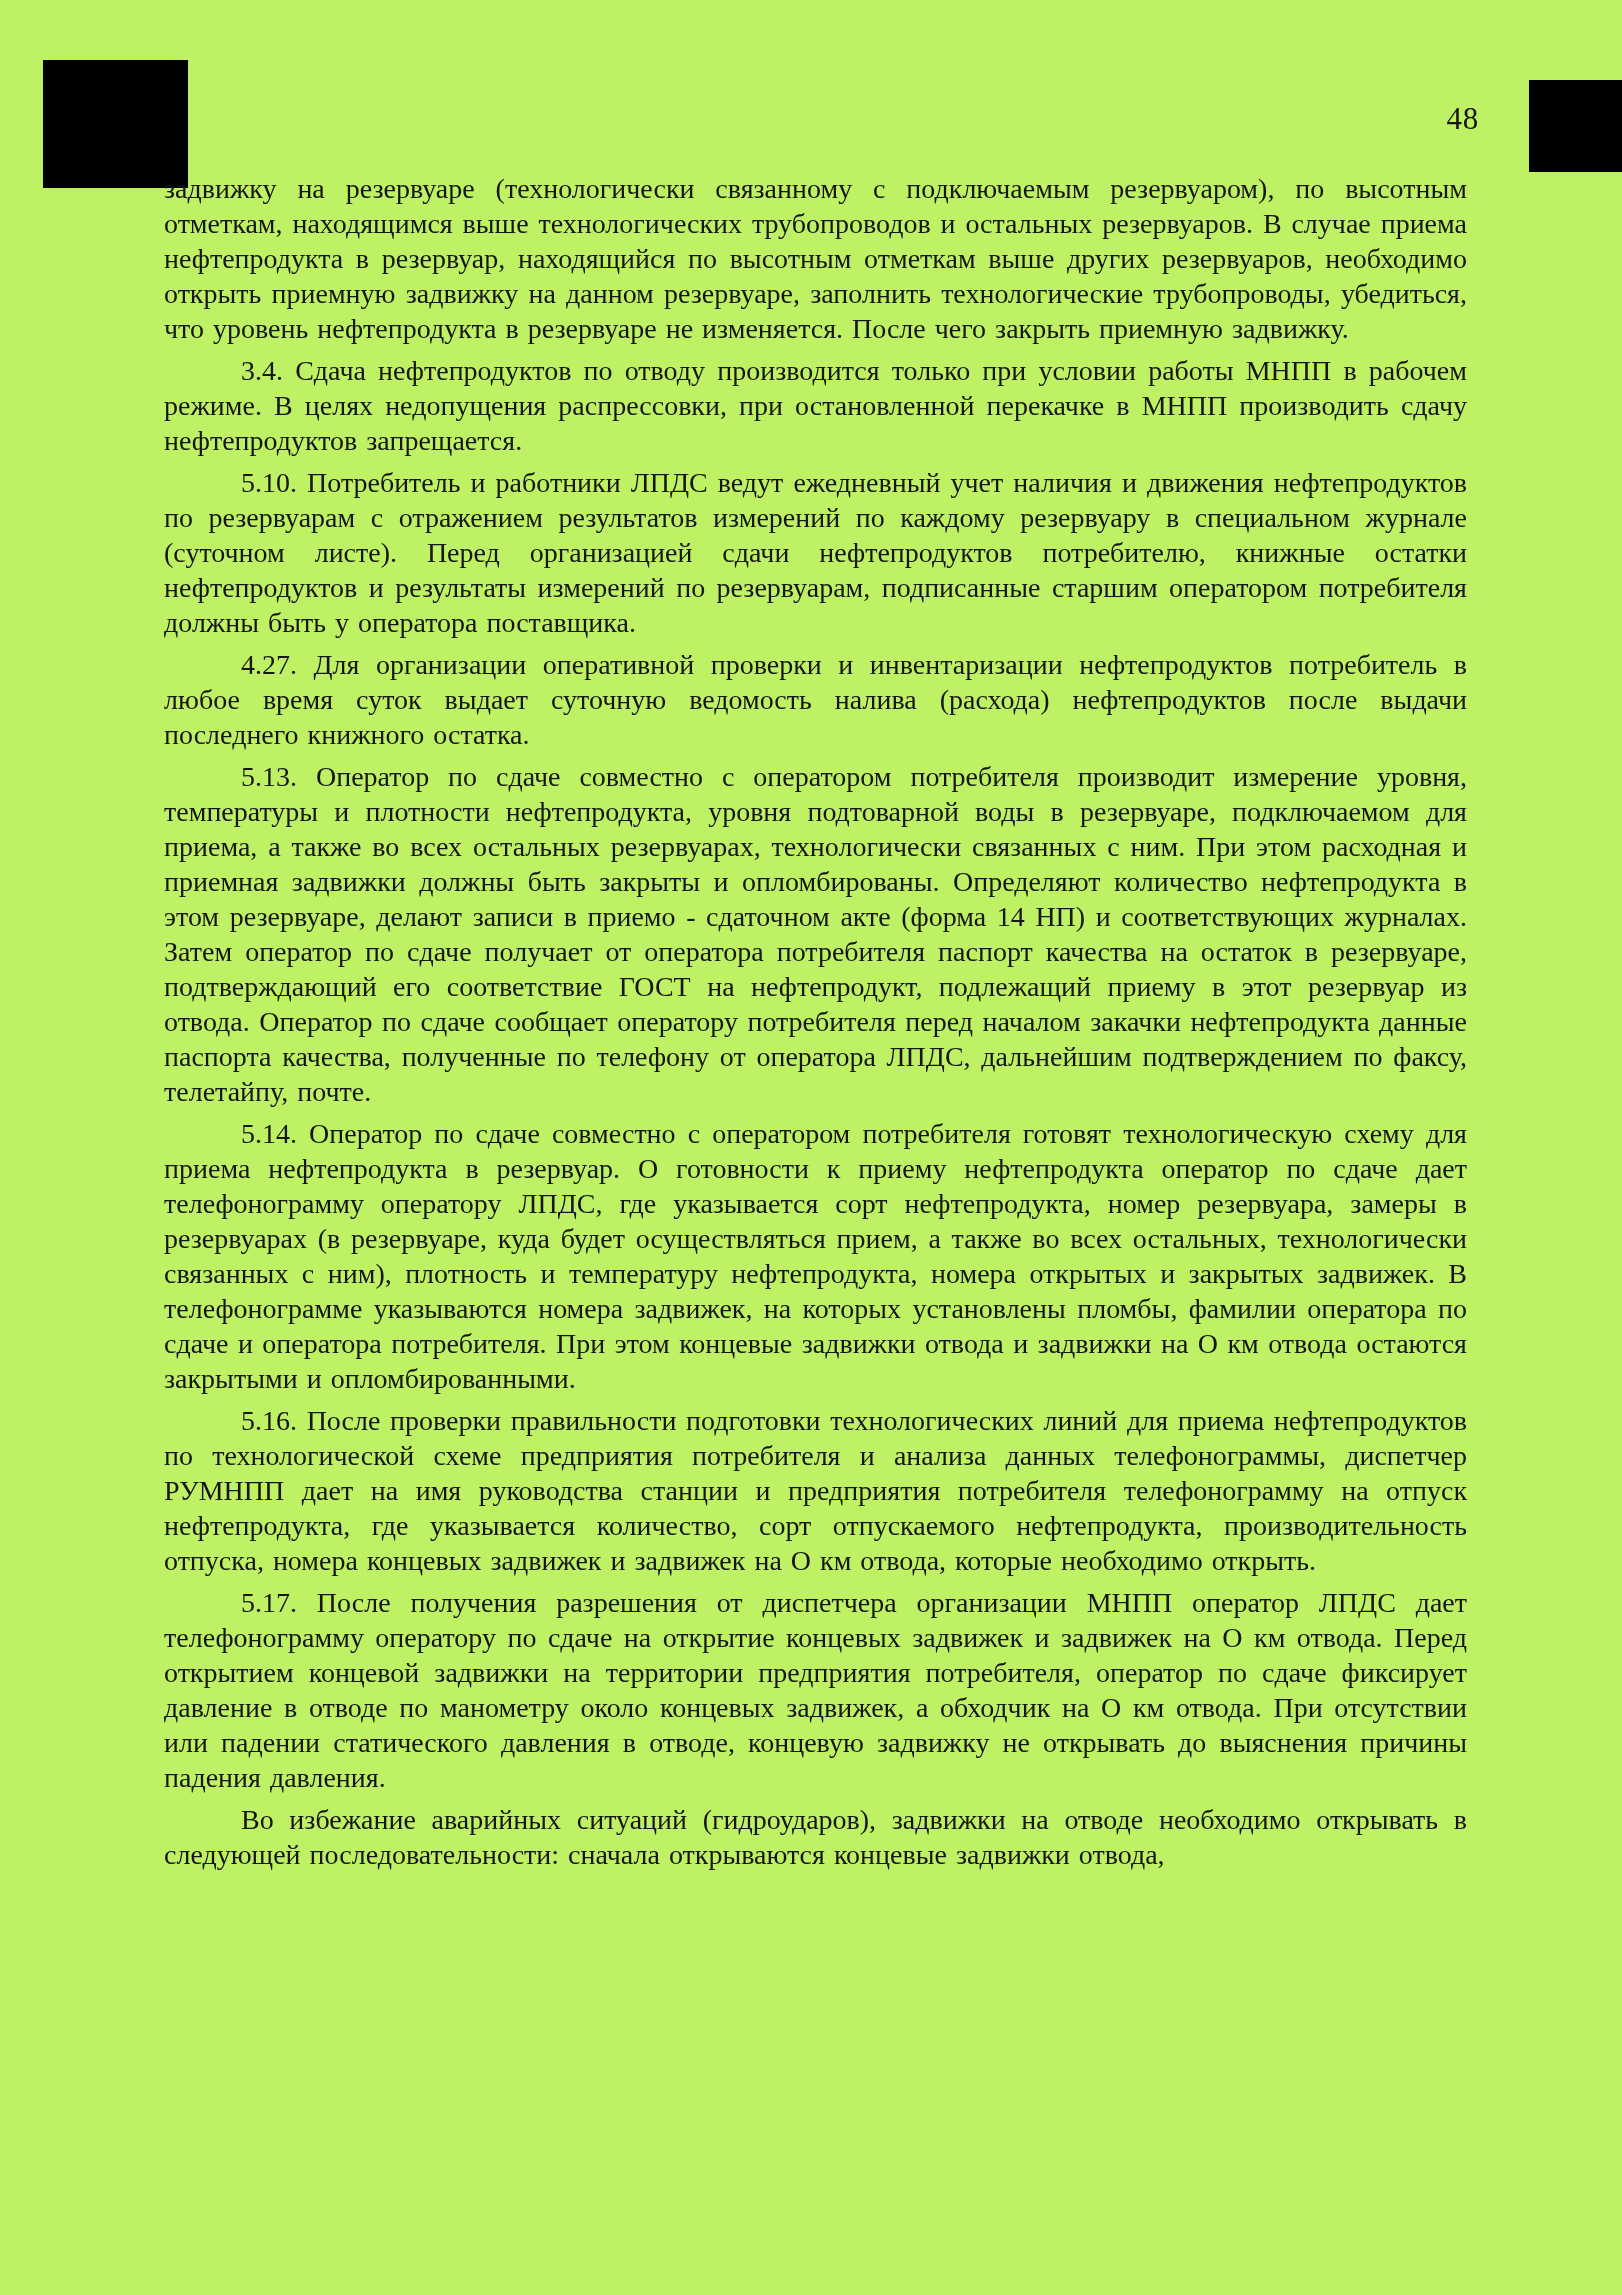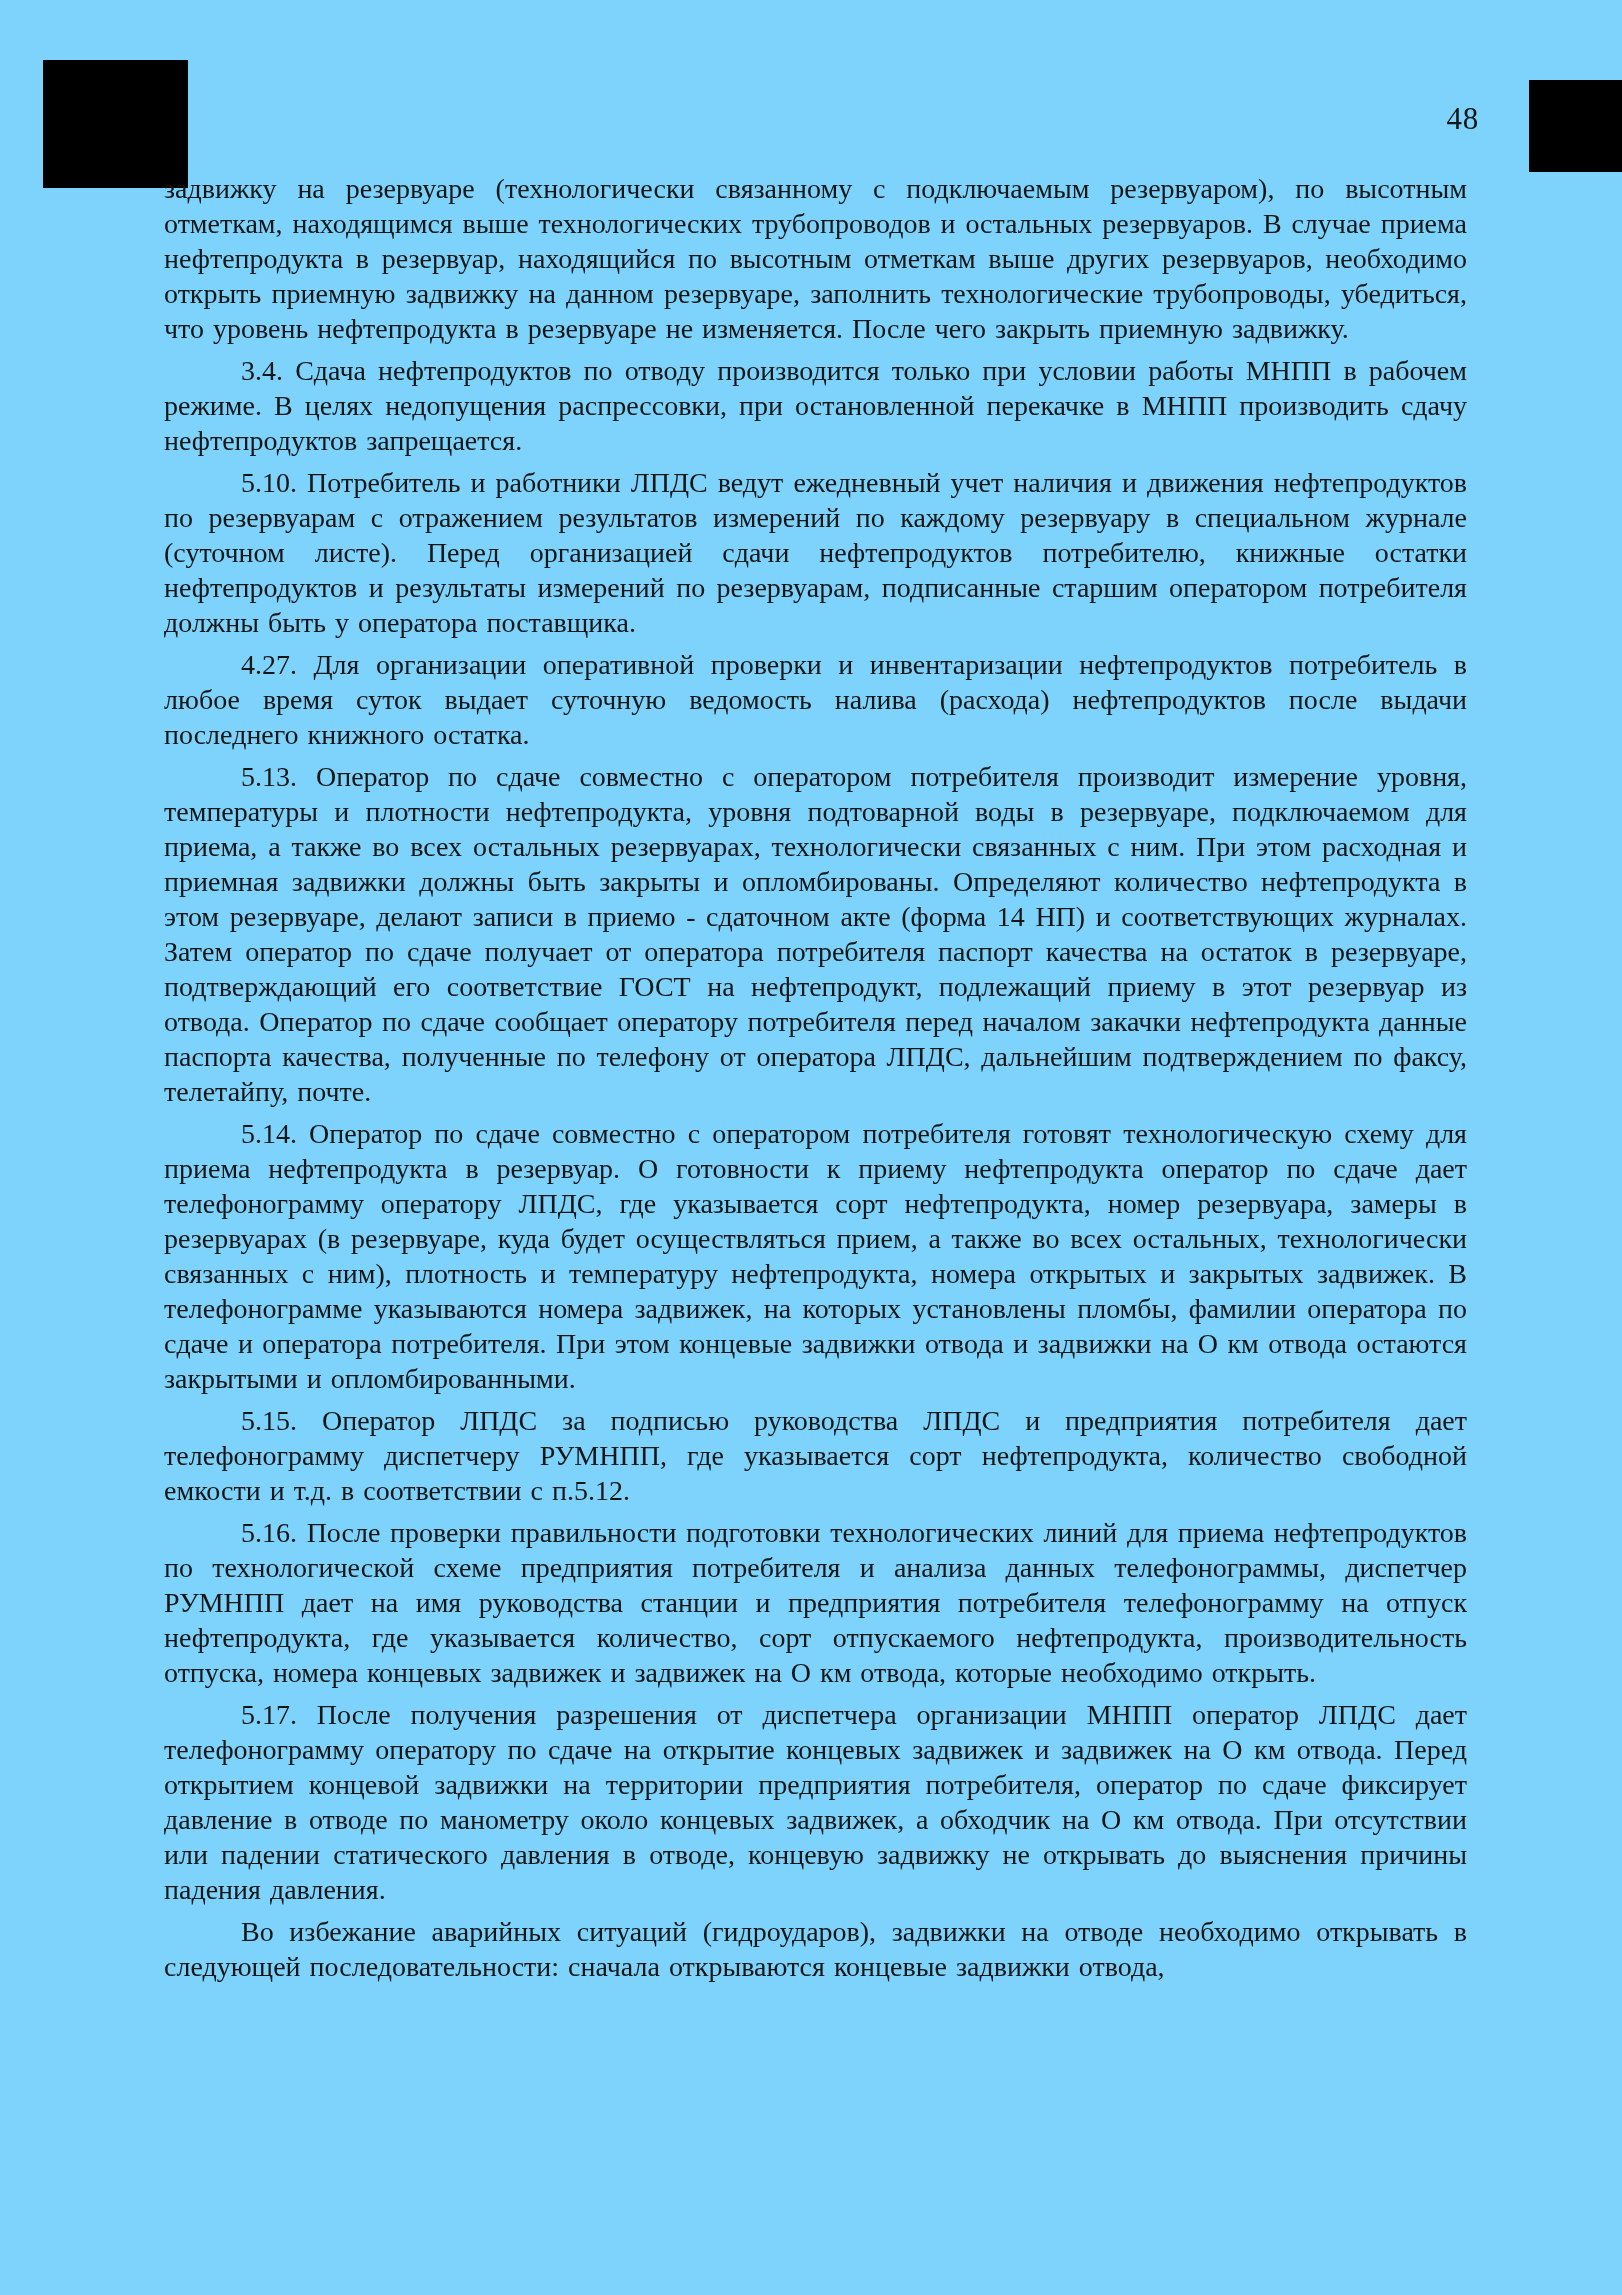--- a/index.html
+++ b/index.html
@@ -4,21 +4,21 @@
 <style>
   html, body {
     margin: 0;
     padding: 0;
     background: #ffffff;
   }
   .page {
     position: relative;
     width: 1622px;
     height: 2295px;
-    background: #7dd3fc;
+    background: #bef264;
     font-family: "Liberation Serif", "DejaVu Serif", serif;
     color: #161616;
     overflow: hidden;
   }
   .scan-mark {
     position: absolute;
     background: #000000;
   }
   .scan-mark.tl {
     left: 43px;
@@ -68,20 +68,19 @@
 
   <div class="page-number">48</div>
 
   <div class="text-block">
     <p>задвижку на резервуаре (технологически связанному с подключаемым резервуаром), по высотным отметкам, находящимся выше технологических трубопроводов и остальных резервуаров. В случае приема нефтепродукта в резервуар, находящийся по высотным отметкам выше других резервуаров, необходимо открыть приемную задвижку на данном резервуаре, заполнить технологические трубопроводы, убедиться, что уровень нефтепродукта в резервуаре не изменяется. После чего закрыть приемную задвижку.</p>
     <p class="indent">3.4. Сдача нефтепродуктов по отводу производится только при условии работы МНПП в рабочем режиме. В целях недопущения распрессовки, при остановленной перекачке в МНПП производить сдачу нефтепродуктов запрещается.</p>
     <p class="indent">5.10. Потребитель и работники ЛПДС ведут ежедневный учет наличия и движения нефтепродуктов по резервуарам с отражением результатов измерений по каждому резервуару в специальном журнале (суточном листе). Перед организацией сдачи нефтепродуктов потребителю, книжные остатки нефтепродуктов и результаты измерений по резервуарам, подписанные старшим оператором потребителя должны быть у оператора поставщика.</p>
     <p class="indent">4.27. Для организации оперативной проверки и инвентаризации нефтепродуктов потребитель в любое время суток выдает суточную ведомость налива (расхода) нефтепродуктов после выдачи последнего книжного остатка.</p>
     <p class="indent">5.13. Оператор по сдаче совместно с оператором потребителя производит измерение уровня, температуры и плотности нефтепродукта, уровня подтоварной воды в резервуаре, подключаемом для приема, а также во всех остальных резервуарах, технологически связанных с ним. При этом расходная и приемная задвижки должны быть закрыты и опломбированы. Определяют количество нефтепродукта в этом резервуаре, делают записи в приемо - сдаточном акте (форма 14 НП) и соответствующих журналах. Затем оператор по сдаче получает от оператора потребителя паспорт качества на остаток в резервуаре, подтверждающий его соответствие ГОСТ на нефтепродукт, подлежащий приему в этот резервуар из отвода. Оператор по сдаче сообщает оператору потребителя перед началом закачки нефтепродукта данные паспорта качества, полученные по телефону от оператора ЛПДС, дальнейшим подтверждением по факсу, телетайпу, почте.</p>
     <p class="indent">5.14. Оператор по сдаче совместно с оператором потребителя готовят технологическую схему для приема нефтепродукта в резервуар. О готовности к приему нефтепродукта оператор по сдаче дает телефонограмму оператору ЛПДС, где указывается сорт нефтепродукта, номер резервуара, замеры в резервуарах (в резервуаре, куда будет осуществляться прием, а также во всех остальных, технологически связанных с ним), плотность и температуру нефтепродукта, номера открытых и закрытых задвижек. В телефонограмме указываются номера задвижек, на которых установлены пломбы, фамилии оператора по сдаче и оператора потребителя. При этом концевые задвижки отвода и задвижки на О км отвода остаются закрытыми и опломбированными.</p>
-    <p class="indent">5.15. Оператор ЛПДС за подписью руководства ЛПДС и предприятия потребителя дает телефонограмму диспетчеру РУМНПП, где указывается сорт нефтепродукта, количество свободной емкости и т.д. в соответствии с п.5.12.</p>
     <p class="indent">5.16. После проверки правильности подготовки технологических линий для приема нефтепродуктов по технологической схеме предприятия потребителя и анализа данных телефонограммы, диспетчер РУМНПП дает на имя руководства станции и предприятия потребителя телефонограмму на отпуск нефтепродукта, где указывается количество, сорт отпускаемого нефтепродукта, производительность отпуска, номера концевых задвижек и задвижек на О км отвода, которые необходимо открыть.</p>
     <p class="indent">5.17. После получения разрешения от диспетчера организации МНПП оператор ЛПДС дает телефонограмму оператору по сдаче на открытие концевых задвижек и задвижек на О км отвода. Перед открытием концевой задвижки на территории предприятия потребителя, оператор по сдаче фиксирует давление в отводе по манометру около концевых задвижек, а обходчик на О км отвода. При отсутствии или падении статического давления в отводе, концевую задвижку не открывать до выяснения причины падения давления.</p>
     <p class="indent">Во избежание аварийных ситуаций (гидроударов), задвижки на отводе необходимо открывать в следующей последовательности: сначала открываются концевые задвижки отвода,</p>
   </div>
 
 </div>
 
 
 </body></html>

